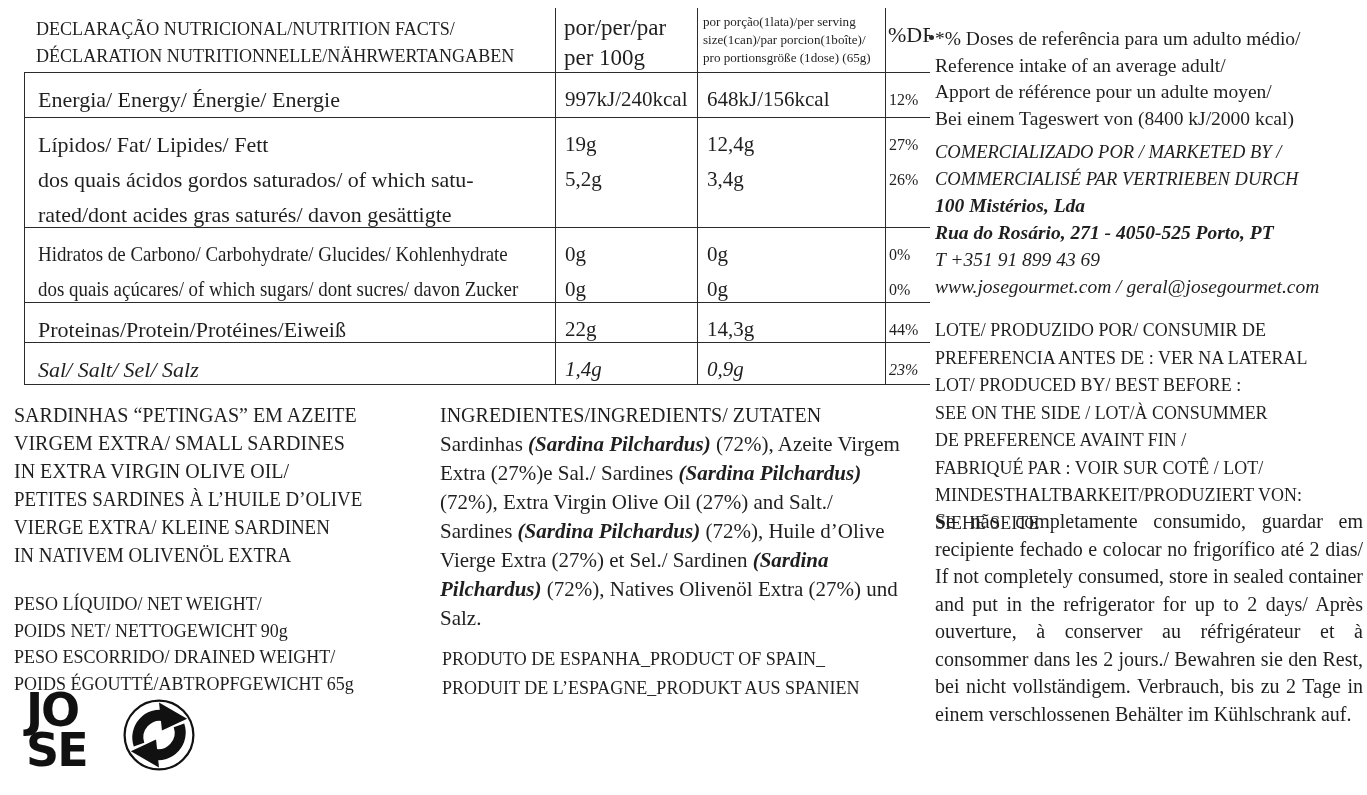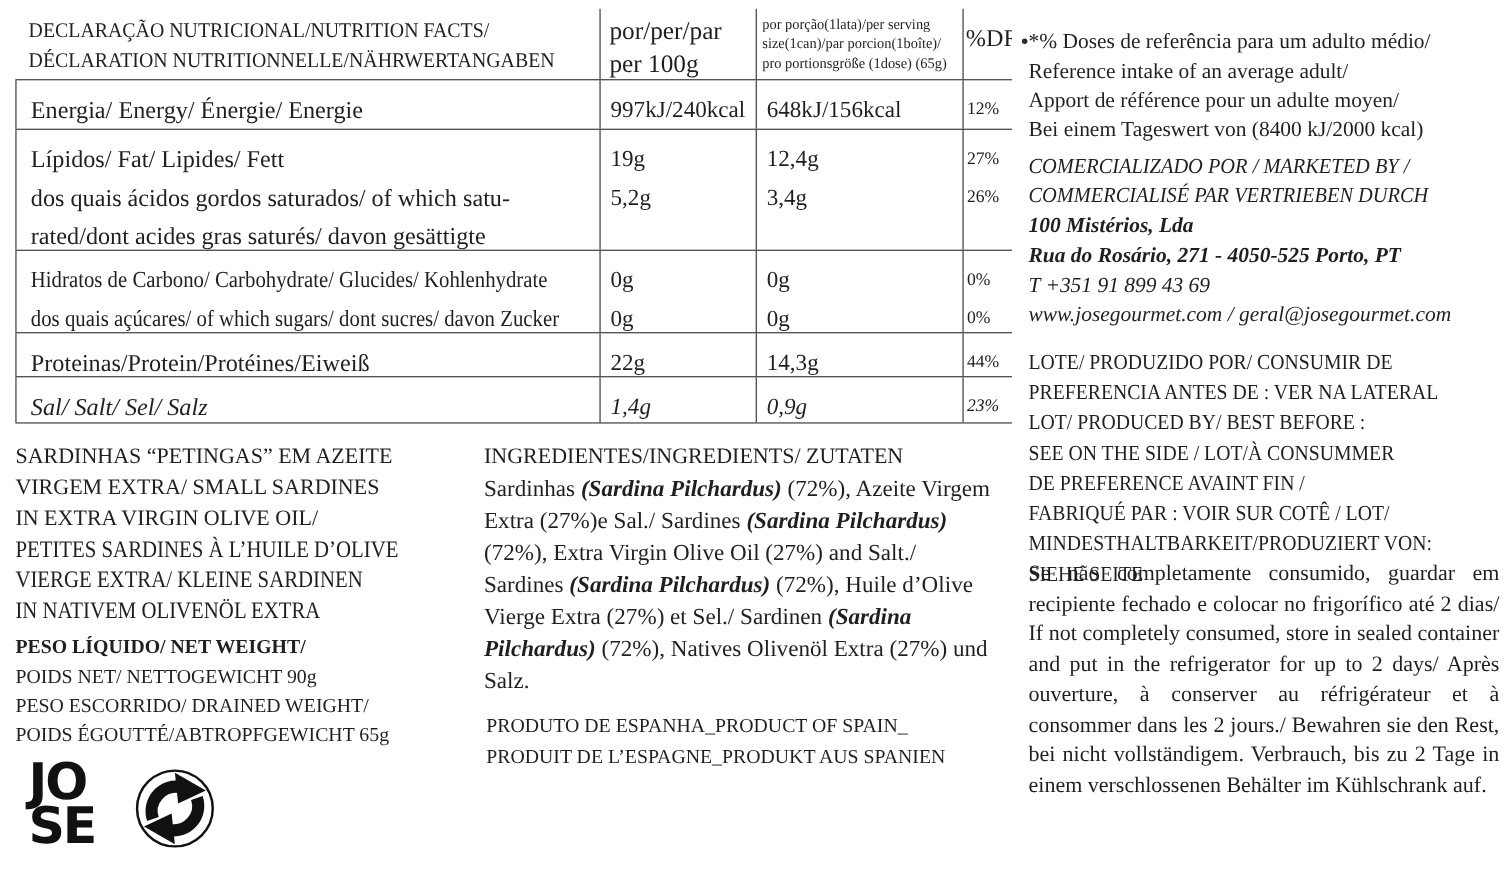--- a/index.html
+++ b/index.html
@@ -2,21 +2,21 @@
 <html><head>
 <meta charset="utf-8">
 <style>
   html,body{margin:0;padding:0;background:#ffffff;}
   .page{
     position:relative; width:1367px; height:795px; background:#fff;
     color:#1f1f1f; font-family:"Liberation Serif","DejaVu Serif",serif;
     overflow:hidden;
   }
   
-  .ntable{position:absolute; left:14px; top:8px; width:906px;}
+  .ntable{position:absolute; left:24px; top:8px; width:906px;}
   .nrow{display:grid; grid-template-columns:531px 142px 188px 1fr; box-sizing:border-box;}
   .nrow > div{box-sizing:border-box; overflow:hidden;}
   .nrow > div + div{border-left:1.6px solid #2b2b2b;}
   .nrow{border-bottom:1.6px solid #2b2b2b;}
   .nbody > .nrow > div:first-child{border-left:1.6px solid #2b2b2b;}
   .h-row{height:65px;}
   .h-title{padding:7px 0 0 12px; font-size:19px; line-height:27px;}
   .h-title .ln{transform:scaleX(0.95); transform-origin:0 50%; white-space:nowrap;}
   .h-per100{padding:5px 0 0 8px; font-size:23px; line-height:30px;}
   .h-serving{padding:5px 0 0 5px; font-size:13.5px; line-height:18px;}
@@ -27,21 +27,21 @@
   .valcell{padding:9px 0 0 9px; font-size:21px; line-height:35px;}
   .drcell{padding:9px 0 0 3px; font-size:16px; line-height:35px;}
   .r-energy{height:45px;} .r-fat{height:110px;} .r-carb{height:75px;}
   .r-prot{height:40px;} .r-salt{height:42px;font-style:italic;}
   .nowrap{white-space:nowrap;}
   
   .product{position:absolute; left:14px; top:401px; width:430px;}
   .product .nm{font-size:20px; line-height:28px; white-space:nowrap;}
   .product .nm.cond{transform:scaleX(0.88); transform-origin:0 50%; font-size:21.5px;}
   .product .wt{font-size:18px; line-height:26.5px; white-space:nowrap;}
-  .product .wt-gap{margin-top:6px;font-weight:bold;}
+  .product .wt-gap{margin-top:22px;}
   
   .mid{position:absolute; left:440px; top:401px; width:460px;}
   .ing-head{font-size:20px; line-height:28px; white-space:nowrap;}
   .ing-par{font-size:21px; line-height:29px; text-align:left; margin-top:1px;}
   .ing-par .b{font-weight:normal;}
   .ing-par .bi{font-weight:bold; font-style:italic;}
   .origin{position:absolute; left:442px; top:645px; width:460px; font-size:18px; line-height:29px;}
   .origin .ln{white-space:nowrap;}
   
   .rcol{position:absolute; left:935px; top:0; width:428px;}

